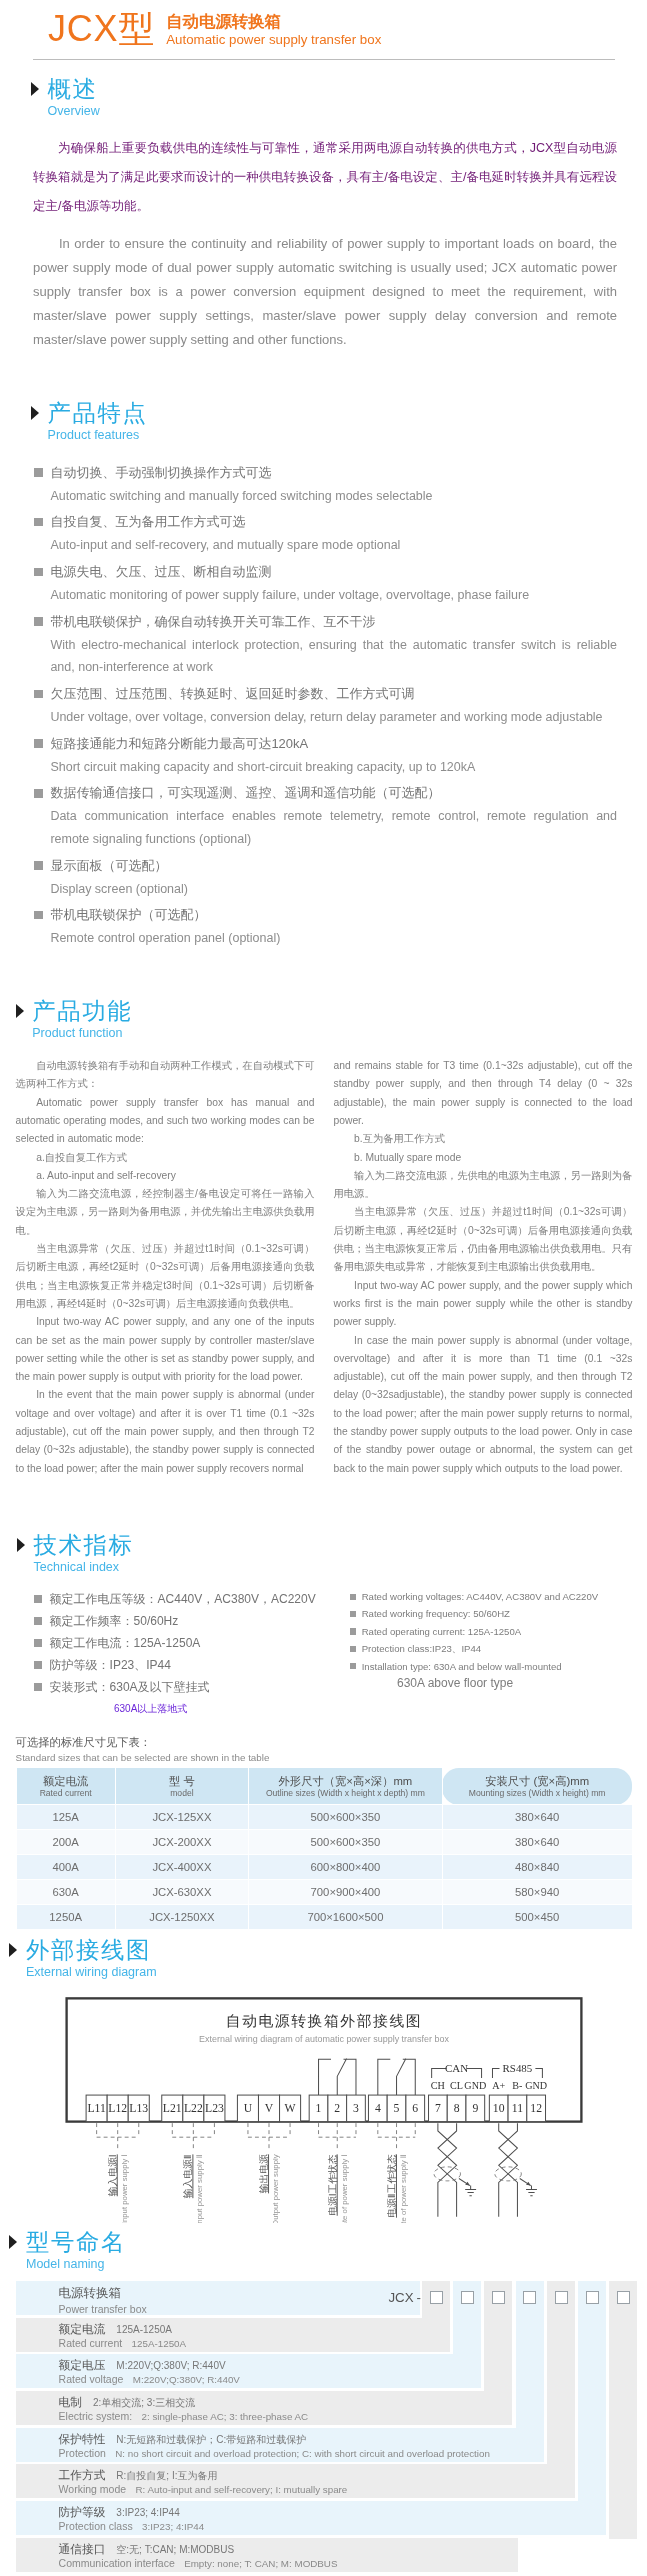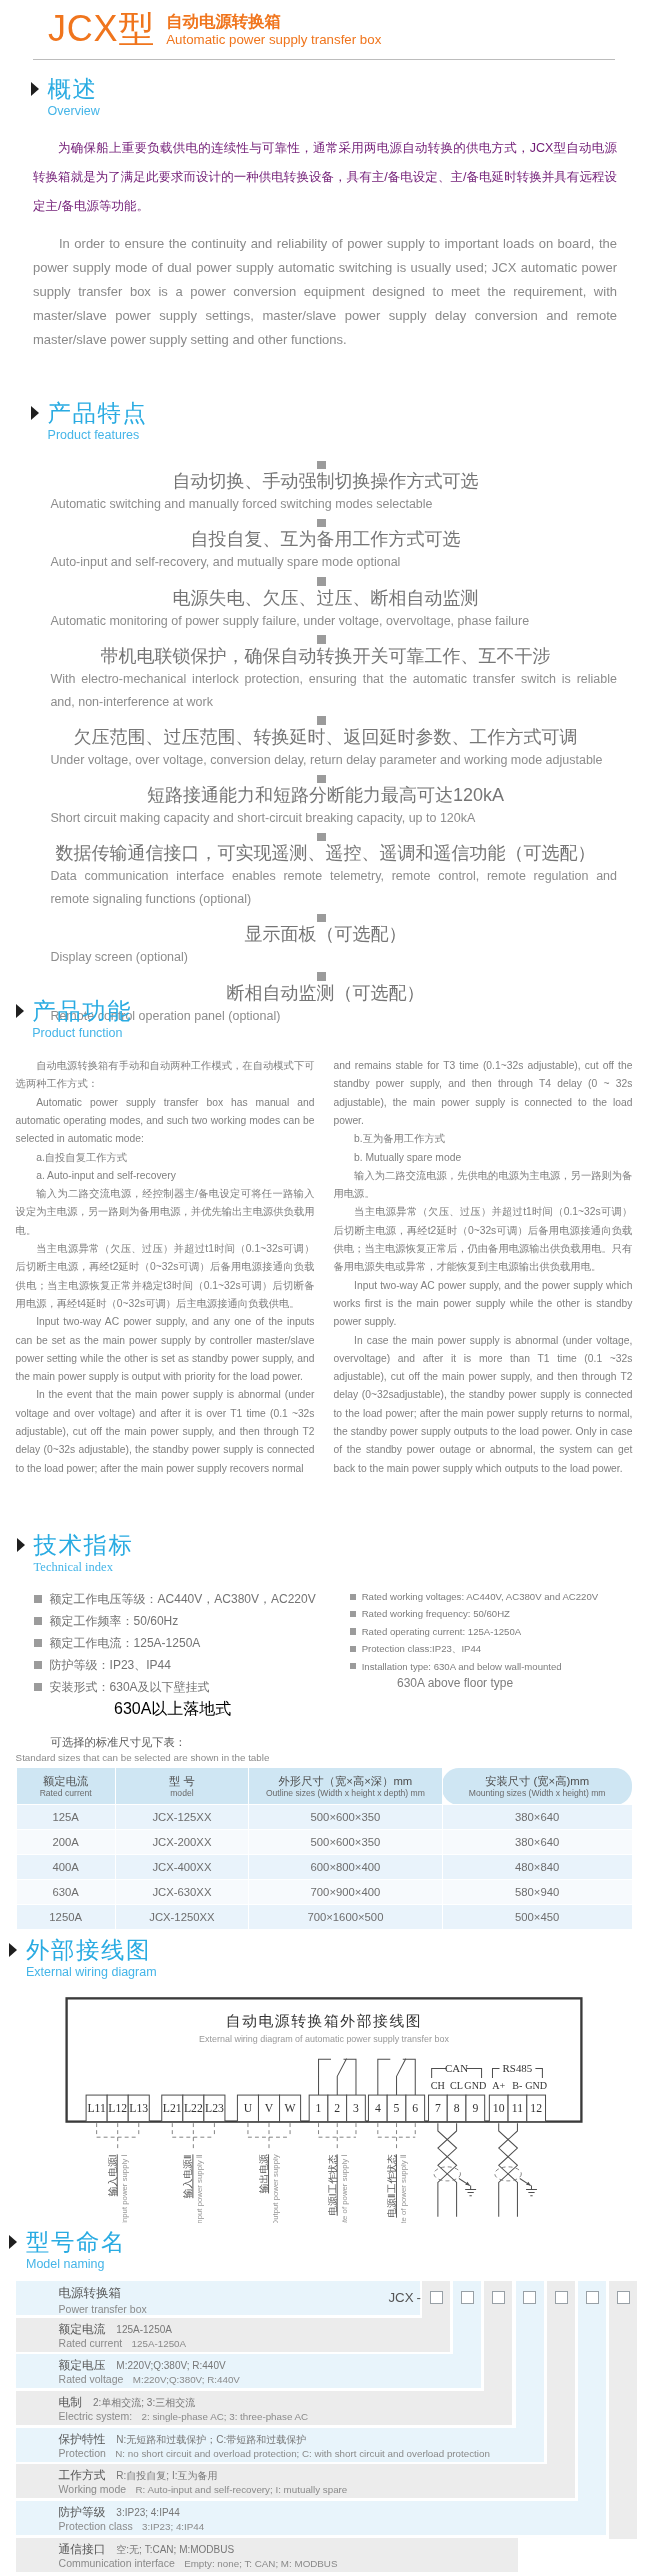--- a/index.html
+++ b/index.html
@@ -20,40 +20,40 @@
   .sh-txt{margin-left:8.6px;}
   .sh-cn{font-size:23.4px;color:#29abe2;line-height:26.5px;letter-spacing:1.6px;}
   .sh-en{font-size:12.5px;color:#45b5e8;line-height:17px;}
   
   .body-cn{font-size:12.5px;color:#701a75;line-height:29px;text-align:justify;text-indent:2em;margin:0;}
   .body-en{font-size:13px;color:#8a8a8a;line-height:24px;text-align:justify;text-indent:2em;margin:11px 0 0 0;}
   .ov-wrap{margin:14px 31px 0 33px;}
   
   .feat{margin:17px 31px 0 34px;padding:0;list-style:none;}
   .feat li{margin-bottom:3.1px;}
-  .f-cn{font-size:18px;color:#757575;line-height:24px;display:flex;align-items:center;flex-direction:column;}
+  .f-cn{font-size:13px;color:#757575;line-height:24px;display:flex;align-items:center;}
   .sq{width:8.6px;height:8.6px;background:#9b9b9b;margin-right:7.8px;flex:none;}
   .f-en{font-size:12.5px;color:#8d8d8d;line-height:22.6px;padding-left:16.4px;text-align:justify;}
   
   .cols{display:flex;gap:19px;margin:15.6px 15.6px 0 15.6px;}
   .col{width:299px;font-size:10.3px;line-height:18.3px;color:#808080;text-align:justify;}
   .col p{margin:0;}
   .cn-p{text-indent:2em;}
   .sub-p{padding-left:2em;text-align:left;}
   
   .ti-left{position:absolute;left:34px;top:56px;width:289px;}
   .ti-left .ti-item{display:flex;align-items:center;font-size:12px;color:#737373;line-height:22px;}
   .ti-left .sq{width:7.8px;height:7.8px;}
-  .ti-cont-cn{font-size:16px;color:#000000;line-height:22px;padding-left:80px;}
+  .ti-cont-cn{font-size:10px;color:#6d28d9;line-height:22px;padding-left:80px;}
   .ti-right{position:absolute;left:350px;top:56px;width:289px;}
   .ti-right .ti-item{display:flex;align-items:center;font-size:9.6px;color:#7d7d7d;line-height:17.4px;}
   .ti-right .sq{width:6.2px;height:6.2px;margin-right:5.5px;}
   .ti-cont-en{font-size:12px;color:#7d7d7d;line-height:17.4px;padding-left:47px;}
   
-  .note-cn{font-size:11.3px;color:#5a5a5a;line-height:15.6px;margin-left:35px;}
+  .note-cn{font-size:11.3px;color:#5a5a5a;line-height:15.6px;}
   .note-en{font-size:9.8px;color:#8a8a8a;line-height:13.3px;}
   table.sz{border-collapse:collapse;width:617px;margin-left:15.6px;}
   table.sz th,table.sz td{border:1.6px solid #fff;text-align:center;}
   table.sz thead th{background:#cfe6f3;height:34px;font-weight:normal;}
   table.sz thead .thcn{font-size:11.3px;color:#4f4f4f;line-height:14px;}
   table.sz thead .then{font-size:8.6px;color:#6b6b6b;line-height:11px;}
   table.sz tbody td{height:22px;font-size:11.3px;color:#6e6e6e;}
   table.sz tbody tr:nth-child(odd) td{background:#e9f3fb;}
   table.sz tbody tr:nth-child(even) td{background:#f7fafd;}
   
@@ -171,21 +171,21 @@
       <li>
         <div class="f-cn">
             <span class="sq"></span>
             <span>显示面板（可选配）</span>
           </div>
         <div class="f-en">Display screen (optional)</div>
       </li>
       <li>
         <div class="f-cn">
             <span class="sq"></span>
-            <span>断相自动监测（可选配）</span>
+            <span>带机电联锁保护（可选配）</span>
           </div>
         <div class="f-en">Remote control operation panel (optional)</div>
       </li>
     </ul>
   </div>
 
   <div class="sec" style="top:998px;">
     <div class="sec-head" style="margin-left:15.6px;">
       <span class="tri"></span>
       <span class="sh-txt">
@@ -210,21 +210,21 @@
         <p class="sub-p">b. Mutually spare mode</p>
         <p class="cn-p">输入为二路交流电源，先供电的电源为主电源，另一路则为备用电源。</p>
         <p class="cn-p">当主电源异常（欠压、过压）并超过t1时间（0.1~32s可调）后切断主电源，再经t2延时（0~32s可调）后备用电源接通向负载供电；当主电源恢复正常后，仍由备用电源输出供负载用电。只有备用电源失电或异常，才能恢复到主电源输出供负载用电。</p>
         <p class="cn-p">Input two-way AC power supply, and the power supply which works first is the main power supply while the other is standby power supply.</p>
         <p class="cn-p">In case the main power supply is abnormal (under voltage, overvoltage) and after it is more than T1 time (0.1 ~32s adjustable), cut off the main power supply, and then through T2 delay (0~32sadjustable), the standby power supply is connected to the load power; after the main power supply returns to normal, the standby power supply outputs to the load power. Only in case of the standby power outage or abnormal, the system can get back to the main power supply which outputs to the load power.</p>
       </div>
     </div>
   </div>
 
   <div class="sec" style="top:1532px;height:203px;">
-    <div class="sec-head" style="margin-left:17px;font-family:Liberation Serif, serif;">
+    <div class="sec-head" style="margin-left:17px;">
       <span class="tri"></span>
       <span class="sh-txt">
         <div class="sh-cn">技术指标</div>
         <div class="sh-en">Technical index</div>
       </span>
     </div>
     <div class="ti-left">
       <div class="ti-item">
           <span class="sq"></span>
           <span>额定工作电压等级：AC440V，AC380V，AC220V</span>

